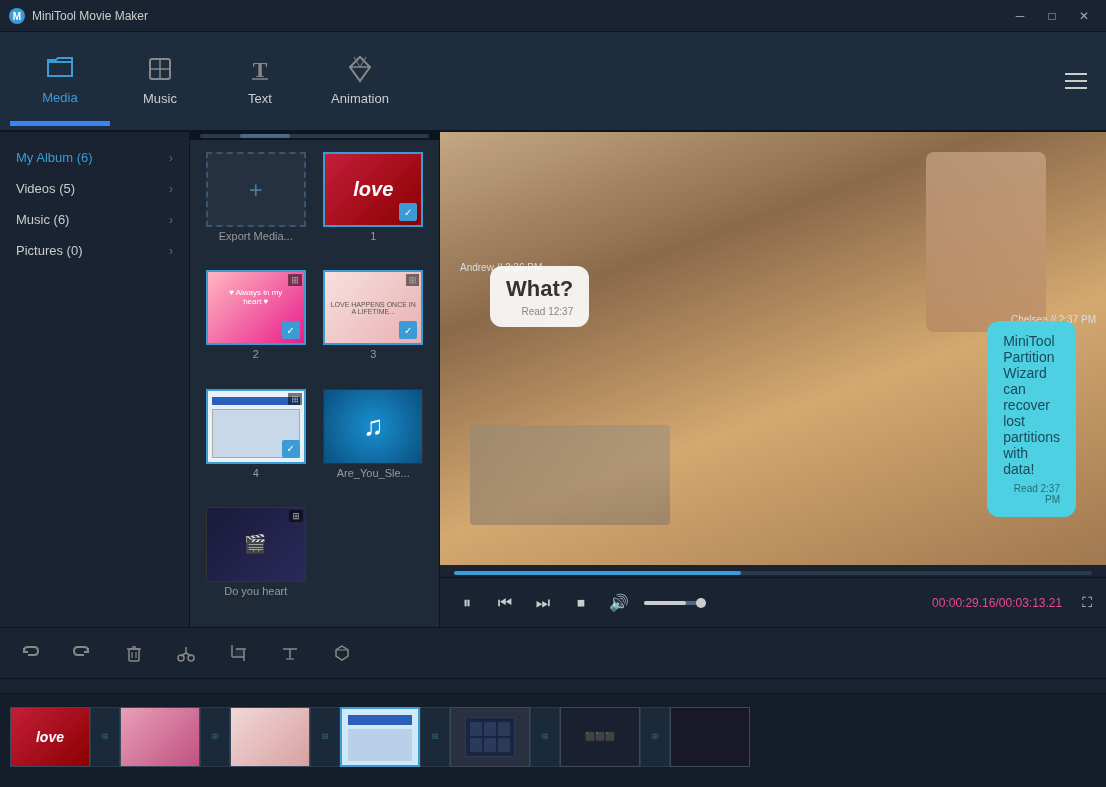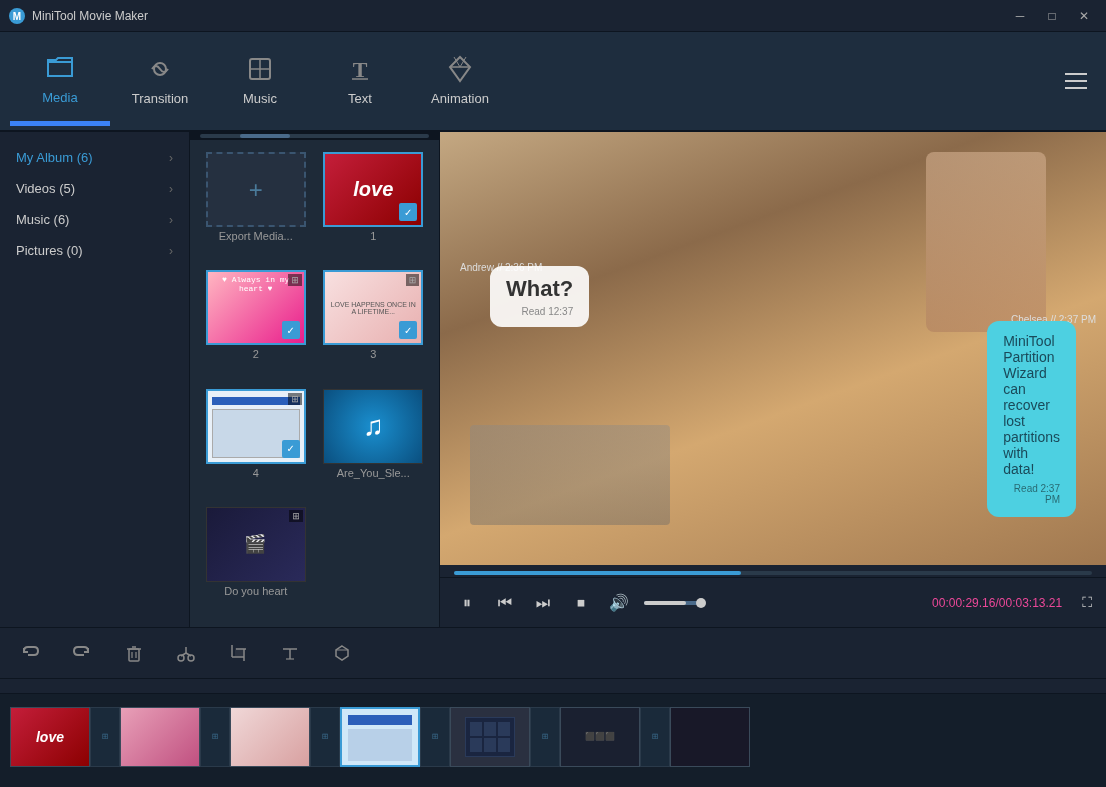--- a/index.html
+++ b/index.html
@@ -168,21 +168,21 @@
     }
 
     
     .thumb-love {
       background: linear-gradient(135deg, #c41e3a, #8b0000);
       font-size: 20px; color: white; display: flex; align-items: center; justify-content: center;
       font-style: italic; font-weight: bold;
     }
     .thumb-pink {
       background: linear-gradient(135deg, #ffb6c1, #e91e8c);
-      font-size: 8px; color: white; padding: 3px; text-align: center; font-family: Liberation Mono, monospace;
+      font-size: 8px; color: white; padding: 16px; text-align: center;
     }
     .thumb-text {
       background: linear-gradient(135deg, #f8e0e0, #e8b0b0);
       font-size: 7px; color: #555; padding: 4px; text-align: center; display: flex; align-items: center; justify-content: center;
     }
     .thumb-screenshot {
       background: #e8f0f8; font-size: 7px; color: #333;
       display: flex; align-items: center; justify-content: center;
       position: relative;
     }
@@ -252,27 +252,20 @@
 <div id="toolbar">
 
   <div class="toolbar-item active">
     <svg width="32" height="32" viewBox="0 0 32 32">
       <path d="M4 8 L12 8 L14 6 L28 6 L28 24 L4 24 Z" fill="none" stroke="#3a9bd5" stroke-width="2"></path>
       <path d="M4 10 L28 10 L28 24 L4 24 Z" fill="none" stroke="#3a9bd5" stroke-width="2"></path>
     </svg>
     <span class="label">Media</span>
   </div>
 
-  <div class="toolbar-item">
-    <svg width="32" height="32" viewBox="0 0 32 32">
-      <circle cx="16" cy="16" r="6" fill="none" stroke="#888" stroke-width="2"></circle>
-      <path d="M8 16 Q12 10 16 16 Q20 22 24 16" fill="none" stroke="#888" stroke-width="2"></path>
-    </svg>
-    <span class="label">Transition</span>
-  </div>
 
   <div class="toolbar-item">
     <svg width="32" height="32" viewBox="0 0 32 32">
       <rect x="6" y="6" width="20" height="20" rx="2" fill="none" stroke="#888" stroke-width="2"></rect>
       <line x1="6" y1="16" x2="26" y2="16" stroke="#888" stroke-width="1.5"></line>
       <line x1="16" y1="6" x2="16" y2="26" stroke="#888" stroke-width="1.5"></line>
     </svg>
     <span class="label">Music</span>
   </div>
 

